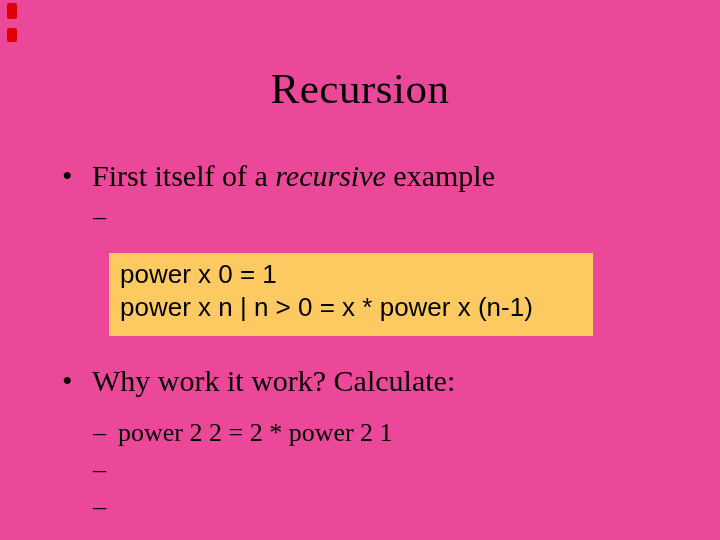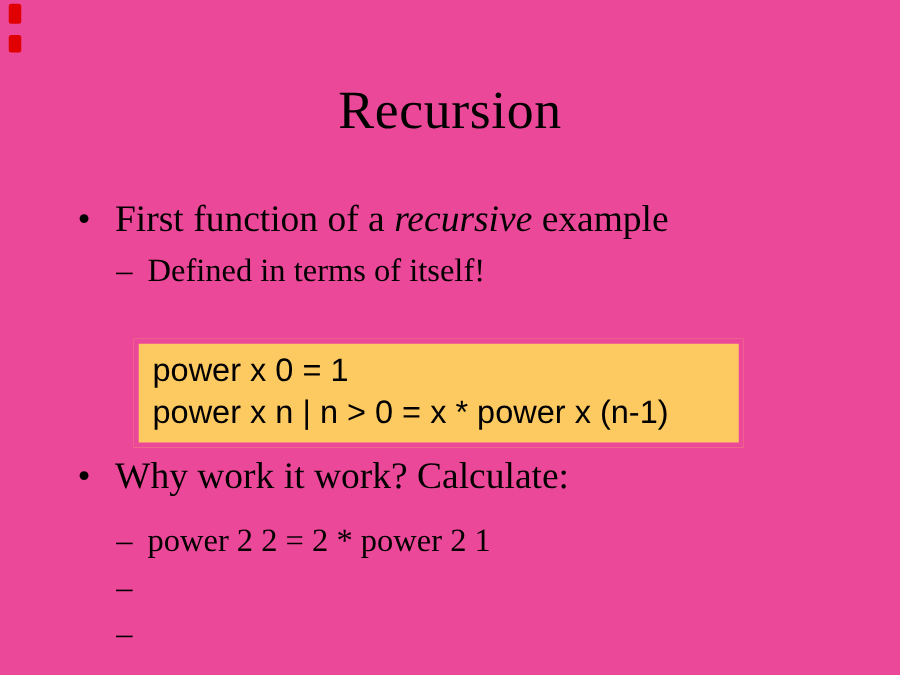--- a/index.html
+++ b/index.html
@@ -74,28 +74,27 @@
     top: 200px;
     width: 560px;
   }
   .code-box {
     position: absolute;
     left: 107px;
     top: 251px;
     width: 488px;
     height: 87px;
     box-sizing: border-box;
-    border: 4px solid #ec4899;
+    border: 2px solid #ec4899;
     background: #fdc961;
     font-family: "Liberation Sans", sans-serif;
     font-size: 26px;
     line-height: 33px;
     padding: 5px 0 0 11px;
     white-space: nowrap;
-    margin-top: 20px;
   }
   .calc-list {
     position: absolute;
     left: 93px;
     top: 414px;
     width: 560px;
   }
   .calc-list .sub-row {
     line-height: 37px;
   }
@@ -108,26 +107,25 @@
 
   <div class="corner-marks">
     <div class="corner-mark"></div>
     <div class="corner-mark second"></div>
   </div>
 
   <h1 class="title">Recursion</h1>
 
   <div class="bullet-row b1">
     <span class="marker">•</span>
-    <span class="text"><span>First function of a </span><span class="italic">recursive</span><span> example</span></span>
+    <span class="text"><span>First itself of a </span><span class="italic">recursive</span><span> example</span></span>
   </div>
 
   <div class="sub-row sub1">
     <span class="marker">–</span>
-    <span class="text">Defined in terms of itself!</span>
   </div>
 
   <div class="code-box">
     <div class="code-line">power x 0 = 1</div>
     <div class="code-line">power x n | n &gt; 0 = x * power x (n-1)</div>
   </div>
 
   <div class="bullet-row b2">
     <span class="marker">•</span>
     <span class="text">Why work it work? Calculate:</span>

